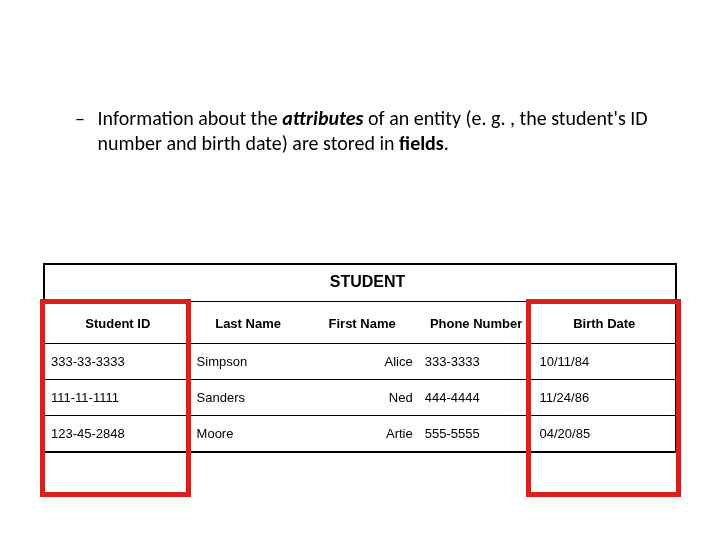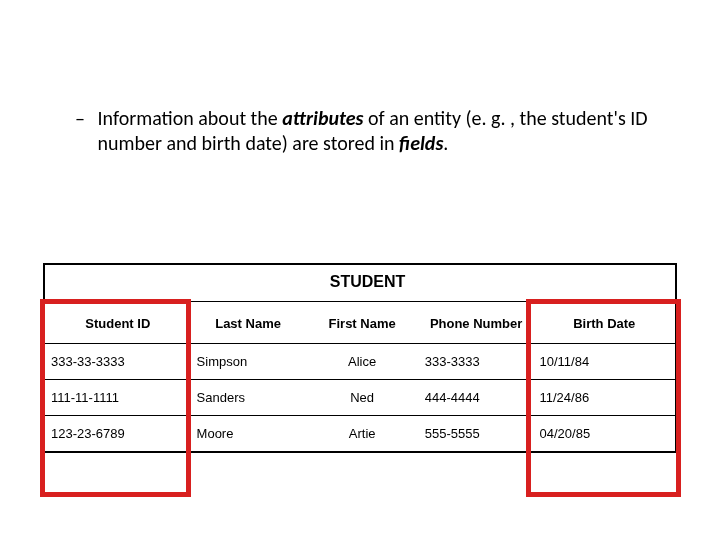--- a/index.html
+++ b/index.html
@@ -39,21 +39,21 @@
     display: inline-block;
     width: 18px;
     vertical-align: top;
   }
   .bullet-block .text {
     display: inline-block;
     width: 560px;
     vertical-align: top;
   }
   .em-attr { font-weight: 700; font-style: italic; }
-  .em-fields { font-weight: 700; font-style: italic; }
+  .em-fields { font-weight: 700; }
 
   .table-wrap {
     position: absolute;
     left: 43px;
     top: 263px;
     width: 634px;
     border: 2px solid #000;
     box-sizing: border-box;
     font-family: Arial, sans-serif;
   }
@@ -81,21 +81,21 @@
     padding: 10px 6px 10px 6px;
     border-bottom: 1px solid #000;
     vertical-align: middle;
   }
   table.data tr:last-child td {
     border-bottom: none;
   }
   
   .c0 { width: 145px; text-align: left; }
   .c1 { width: 110px; text-align: left; margin-left: 47px; }
-  .c2 { width: 110px; text-align: center; }
+  .c2 { width: 110px; text-align: right; }
   .c3 { width: 110px; text-align: left; }
   .c4 { width: 140px; text-align: left; padding-right: 10px; }
   th.c0, th.c1, th.c2, th.c3, th.c4 { text-align: center; }
 
   
   .hl {
     position: absolute;
     border: 5px solid #d8201f;
     box-sizing: border-box;
     pointer-events: none;
@@ -137,21 +137,21 @@
           <td class="c4">10/11/84</td>
         </tr>
         <tr>
           <td class="c0">111-11-1111</td>
           <td class="c1">Sanders</td>
           <td class="c2">Ned</td>
           <td class="c3">444-4444</td>
           <td class="c4">11/24/86</td>
         </tr>
         <tr>
-          <td class="c0">123-23-6789</td>
+          <td class="c0">123-45-2848</td>
           <td class="c1">Moore</td>
           <td class="c2">Artie</td>
           <td class="c3">555-5555</td>
           <td class="c4">04/20/85</td>
         </tr>
       </tbody>
     </table>
   </div>
 
   <div class="hl hl1"></div>

